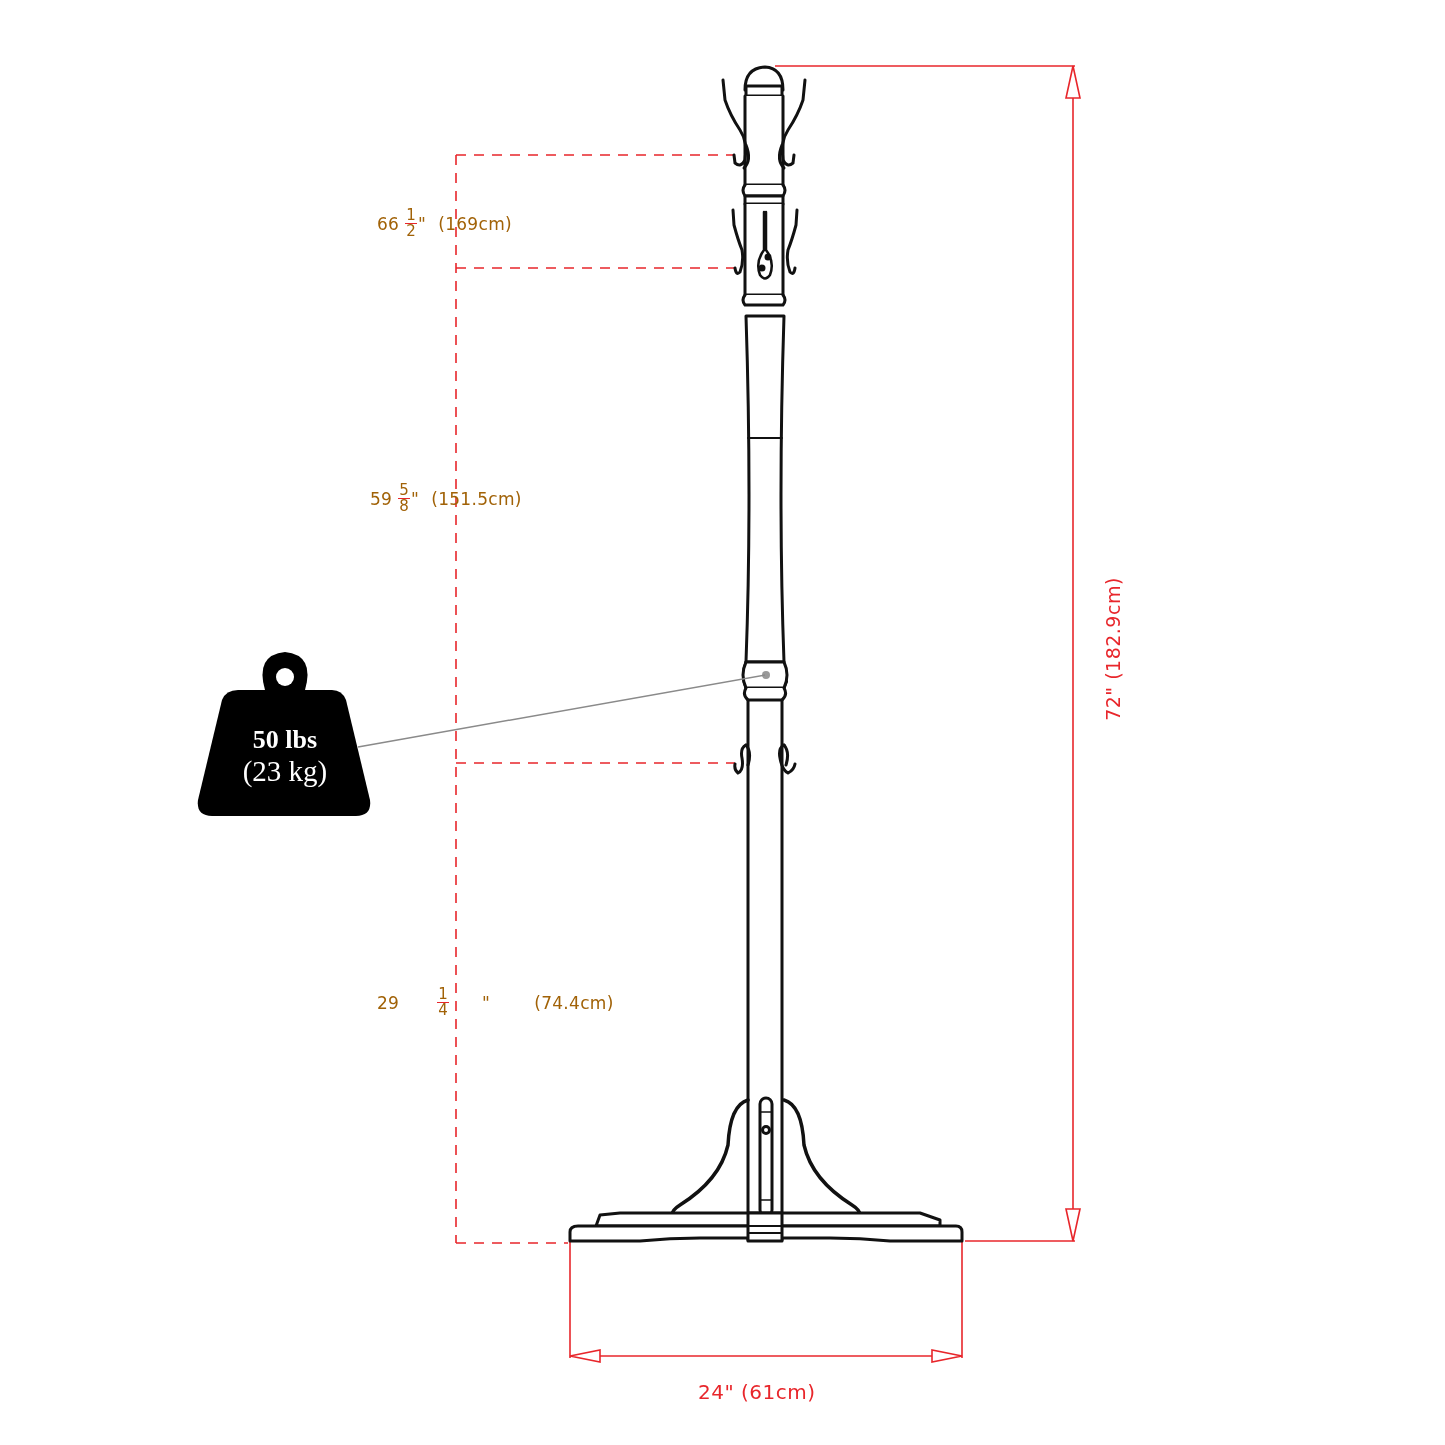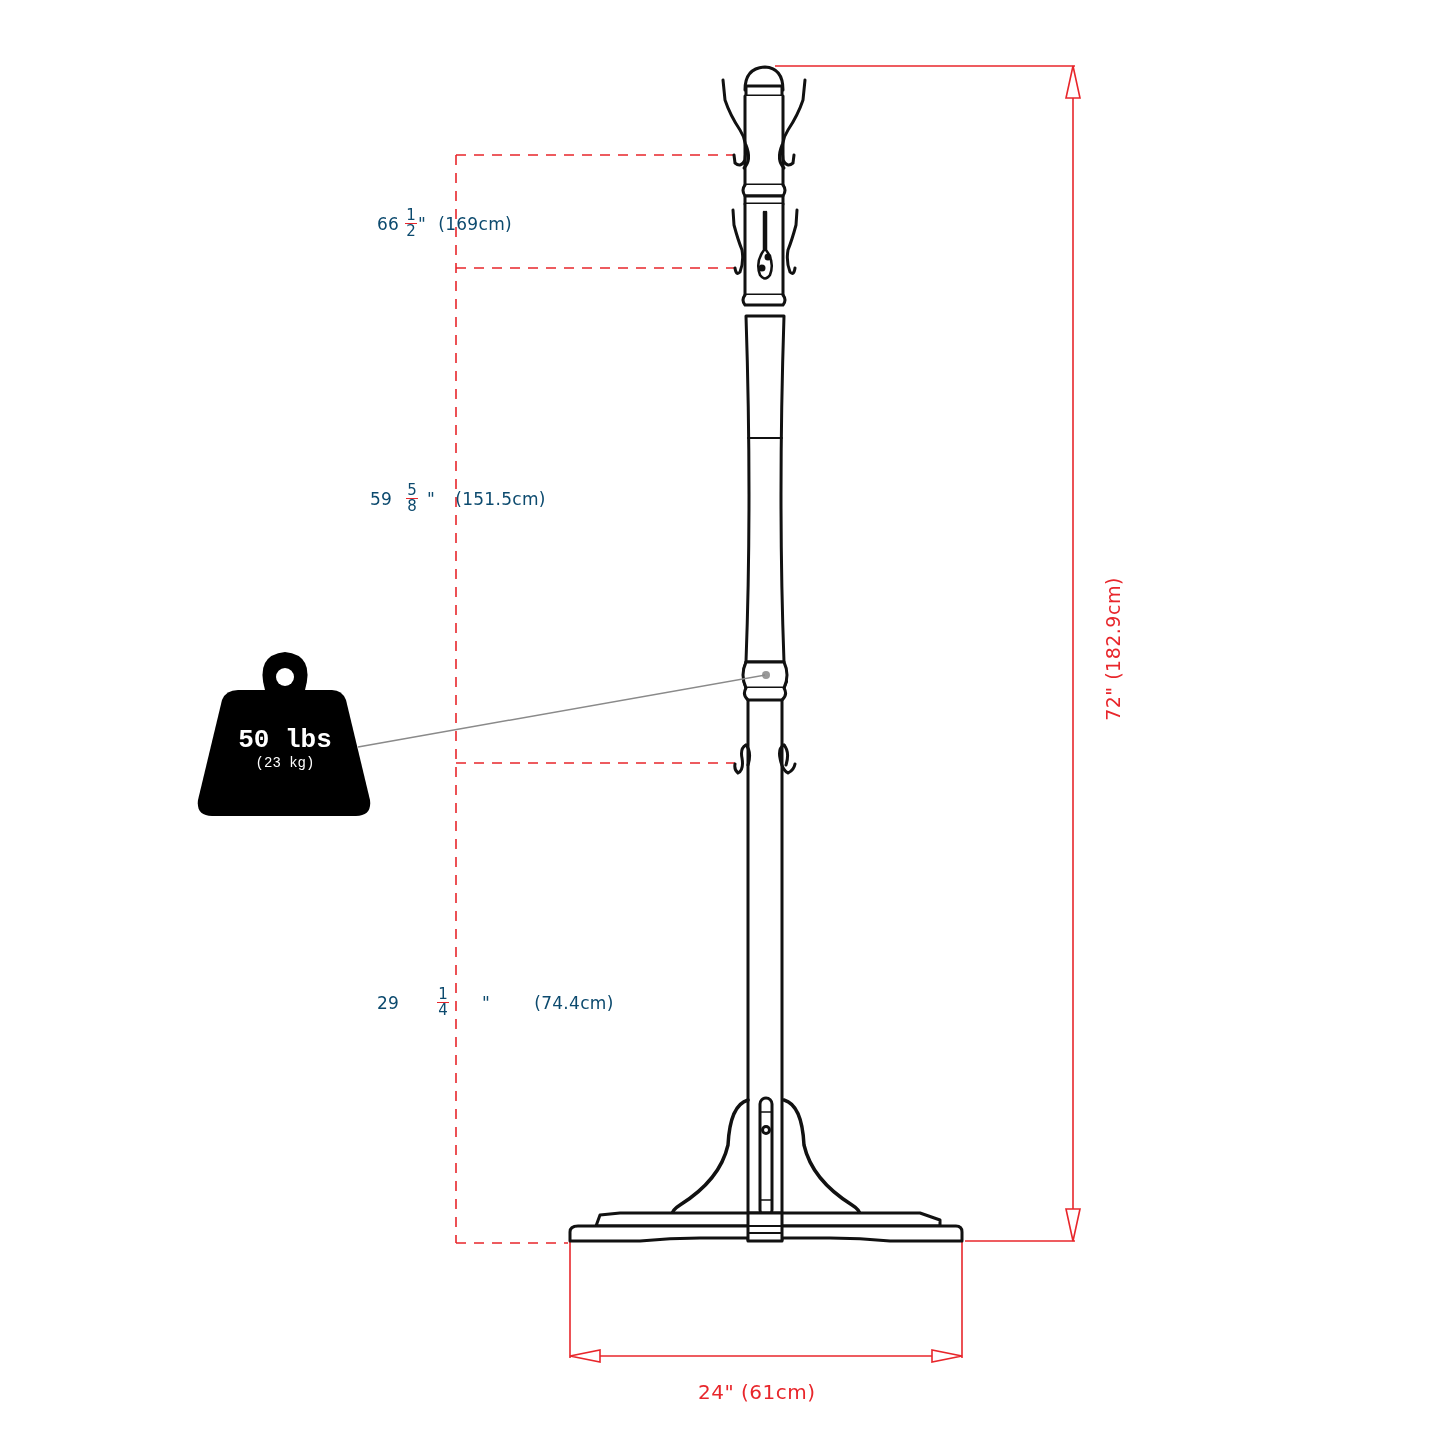--- a/index.html
+++ b/index.html
@@ -1,28 +1,28 @@
 <!DOCTYPE html>
 <html><head>
   <meta charset="utf-8">
   <style>
     html, body { margin: 0; padding: 0; background: #ffffff; }
     body { width: 1445px; height: 1445px; position: relative; overflow: hidden; font-family: "DejaVu Sans", sans-serif; }
     .canvas { position: absolute; left: 0; top: 0; width: 1445px; height: 1445px; }
-    .dim-label { position: absolute; color: #0c4a6e; font-family: "DejaVu Sans", sans-serif; font-size: 17px; white-space: nowrap; display: flex; align-items: center; letter-spacing: 0.3px; }
+    .dim-label { position: absolute; color: #a16207; font-family: "DejaVu Sans", sans-serif; font-size: 17px; white-space: nowrap; display: flex; align-items: center; letter-spacing: 0.3px; }
     .dim-label .whole { margin-right: 6px; }
     .frac { display: inline-flex; flex-direction: column; align-items: center; font-size: 15px; line-height: 15px; margin-right: 1px; }
     .frac .num { border-bottom: 1.5px solid #e8262b; padding: 0 1px; }
     .frac .den { padding: 0 1px; }
     .dim-label .inch { margin-right: 12px; }
     .total-label { position: absolute; color: #e8262b; font-size: 19px; white-space: nowrap; transform: rotate(-90deg); transform-origin: center; letter-spacing: 0.5px; }
     .width-label { position: absolute; color: #e8262b; font-size: 20px; white-space: nowrap; letter-spacing: 0.5px; }
-    .weight-text { position: absolute; color: #ffffff; text-align: center; font-family: Liberation Mono, monospace; }
+    .weight-text { position: absolute; color: #ffffff; text-align: center; font-family: Liberation Serif, serif; }
     .weight-main { font-size: 26px; font-weight: bold; }
-    .weight-sub { font-size: 14px; }
+    .weight-sub { font-size: 29px; }
   </style>
 </head>
 <body>
 
 <div class="canvas">
   <svg width="1445" height="1445" viewBox="0 0 1445 1445" xmlns="http://www.w3.org/2000/svg">
 
     <g stroke="#e8262b" stroke-width="1.6" fill="none" stroke-dasharray="10,8">
       <line x1="456" y1="155" x2="456" y2="1243"></line>
       <line x1="456" y1="155" x2="735" y2="155"></line>
@@ -125,21 +125,21 @@
     <span class="whole">66</span>
     <span class="frac">
       <span class="num">1</span>
       <span class="den">2</span>
     </span>
     <span class="inch">"</span>
     <span>(169cm)</span>
   </div>
 
   
-  <div class="dim-label" style="left:370px; top:483px;gap:8px;">
+  <div class="dim-label" style="left:370px; top:483px;">
     <span class="whole">59</span>
     <span class="frac">
       <span class="num">5</span>
       <span class="den">8</span>
     </span>
     <span class="inch">"</span>
     <span>(151.5cm)</span>
   </div>
 
   

